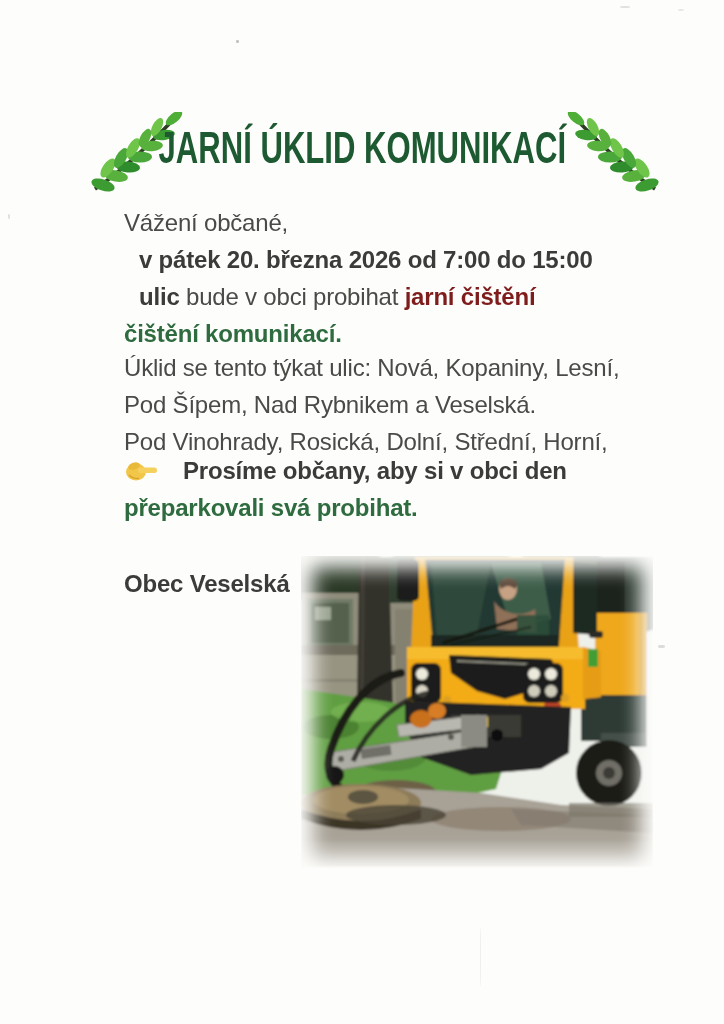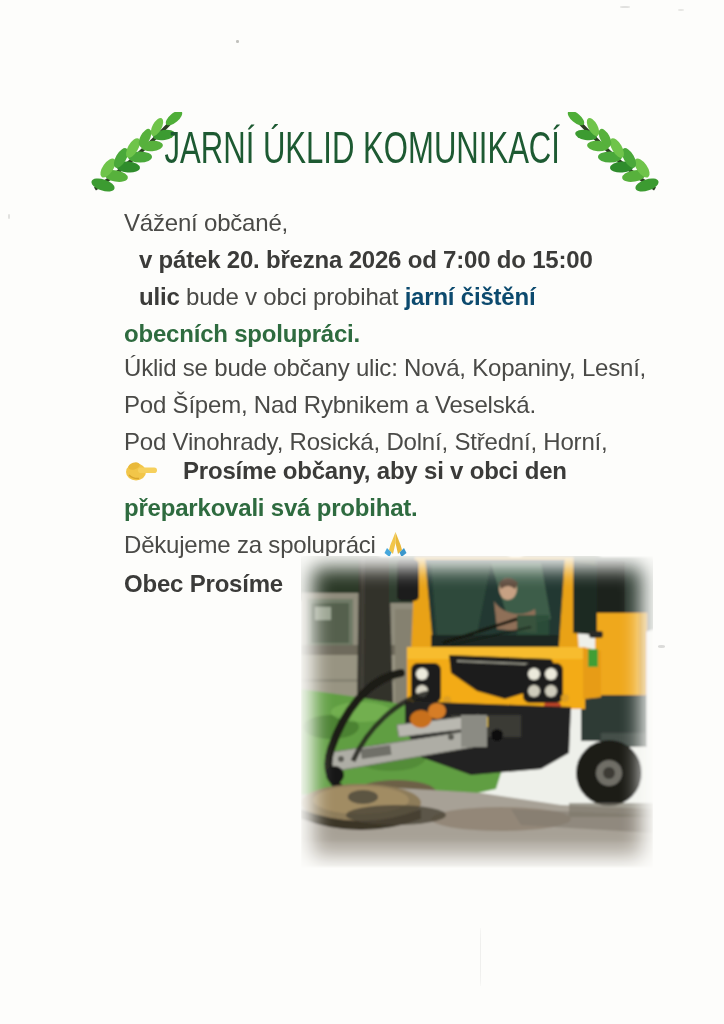--- a/index.html
+++ b/index.html
@@ -8,30 +8,30 @@
     background:#fdfdfb;
     font-family:"Liberation Sans","DejaVu Sans",sans-serif;
     color:#4a4a47;
   }
   
   .branch{position:absolute;top:112px;width:94px;height:82px;}
   .branch.left{left:90px;}
   .branch.right{left:566px;transform:scaleX(-1);}
   h1.title{
     position:absolute;top:127px;left:0;width:724px;margin:0;
-    text-align:center;font-size:42px;line-height:1;font-weight:normal;
+    text-align:center;font-size:42px;line-height:1;font-weight:bold;
     color:#1d5a32;letter-spacing:0;
   }
   h1.title .tt{display:inline-block;transform:scale(0.74,1.05);transform-origin:center;white-space:nowrap;}
   
   .para{position:absolute;left:124px;font-size:24px;line-height:37px;letter-spacing:-0.2px;}
   .para .line{white-space:nowrap;}
   .b{font-weight:bold;color:#3b3b39;margin-left:15px;}
   .g{font-weight:bold;color:#2e6b3f;}
-  .gd{font-weight:bold;color:#0c4a6e;}
+  .gd{font-weight:bold;color:#7f1d1d;}
   #p1{top:204px;}
   #p2{top:349px;}
   #p3{top:452px;}
   #p4{top:526px;}
   #p5{top:565px;font-weight:bold;color:#3b3b39;}
   .emoji{display:inline-block;vertical-align:-5px;}
   .emoji.point{margin-right:8px;}
   .emoji.pray{margin-left:7px;}
   
   .photo{position:absolute;left:301px;top:556px;width:352px;height:312px;}
@@ -88,57 +88,47 @@
     <div class="line">
       <span>Vážení občané,</span>
     </div>
     <div class="line">
       <span class="b">v pátek 20. března 2026 od 7:00 do 15:00</span>
     </div>
     <div class="line">
       <span class="b">ulic</span><span> bude v obci probihat </span><span class="gd">jarní čištění</span>
     </div>
     <div class="line">
-      <span class="g">obecních spolupráci.</span>
+      <span class="g">čištění komunikací.</span>
     </div>
   </div>
 
   <div class="para" id="p2">
-    <div class="line">Úklid se bude občany ulic: Nová, Kopaniny, Lesní,</div>
+    <div class="line">Úklid se tento týkat ulic: Nová, Kopaniny, Lesní,</div>
     <div class="line">Pod Šípem, Nad Rybnikem a Veselská.</div>
     <div class="line">Pod Vinohrady, Rosická, Dolní, Střední, Horní,</div>
   </div>
 
   <div class="para" id="p3">
     <div class="line">
       <svg class="emoji point" width="36" height="26" viewBox="0 0 36 26">
         <ellipse cx="12" cy="14" rx="10" ry="8.5" fill="#f2c649"></ellipse>
         <rect x="14" y="9.5" width="19" height="5.6" rx="2.8" fill="#f6d05c"></rect>
         <ellipse cx="10" cy="8" rx="6" ry="3.4" fill="#e9b93a" transform="rotate(-18 10 8)"></ellipse>
         <path d="M5,17 q4,4 10,3.5" stroke="#d9a52c" stroke-width="1.4" fill="none"></path>
       </svg><span class="b">Prosíme občany, aby si v obci den</span>
     </div>
     <div class="line">
       <span class="g">přeparkovali svá probihat.</span>
     </div>
   </div>
 
-  <div class="para" id="p4">
-    <div class="line">
-      <span>Děkujeme za spolupráci</span><svg class="emoji pray" width="25" height="27" viewBox="0 0 25 27">
-        <path d="M12.5,1 C10.5,7 7.5,12 6,19 L10,23 L12.5,12 Z" fill="#f2c649"></path>
-        <path d="M12.5,1 C14.5,7 17.5,12 19,19 L15,23 L12.5,12 Z" fill="#e9b93a"></path>
-        <path d="M4,17 L8.5,21.5 L6.5,26 L1.5,22 Z" fill="#46a7dc"></path>
-        <path d="M21,17 L16.5,21.5 L18.5,26 L23.5,22 Z" fill="#3a97cc"></path>
-      </svg>
-    </div>
-  </div>
 
   <div class="para" id="p5">
-    <div class="line">Obec Prosíme</div>
+    <div class="line">Obec Veselská</div>
   </div>
 
   <div class="photo">
     <svg width="352" height="312" viewBox="0 0 352 310">
       <defs>
         <filter id="soften" x="-5%" y="-5%" width="110%" height="110%">
           <feGaussianBlur stdDeviation="1.1"></feGaussianBlur>
         </filter>
       </defs>
       <g filter="url(#soften)">

